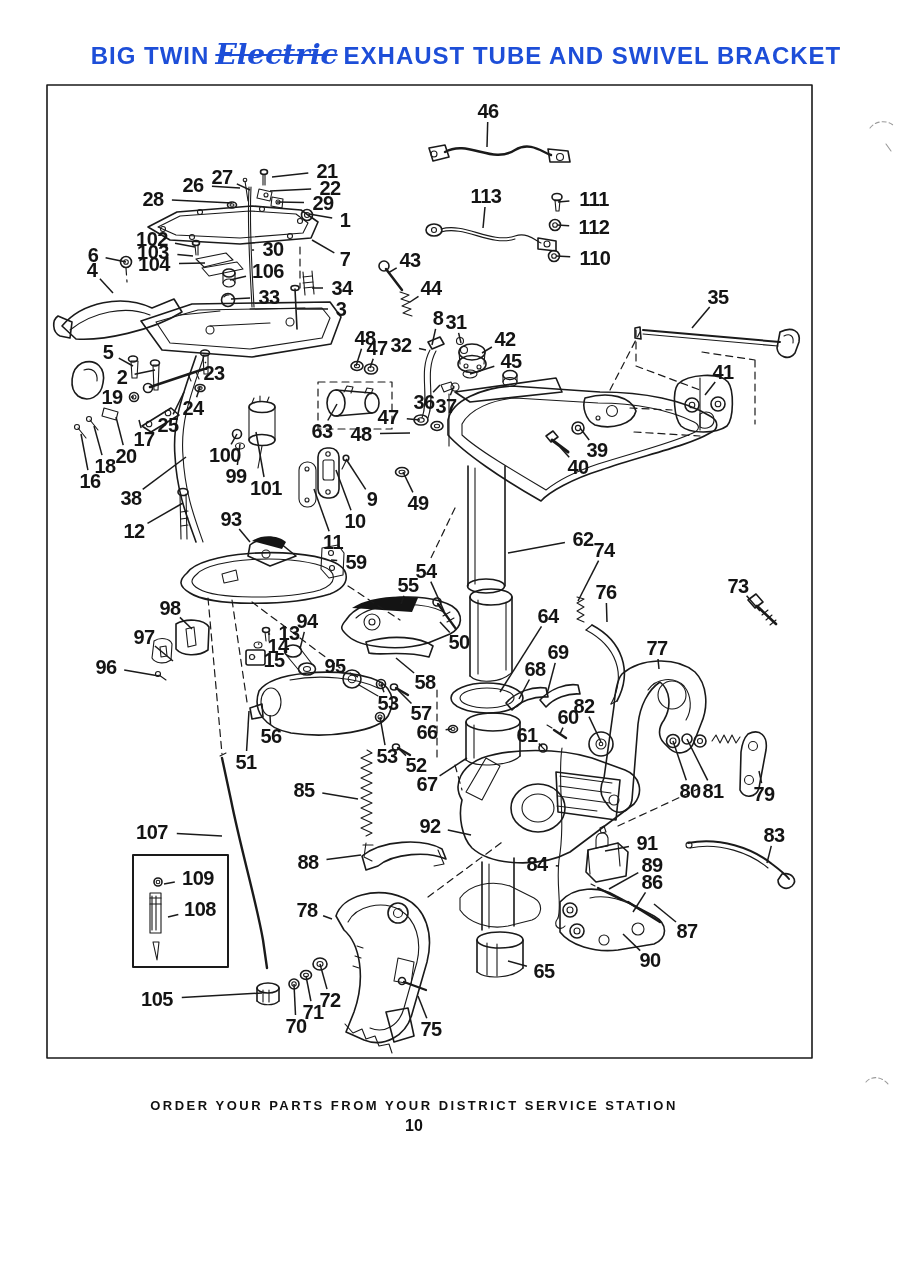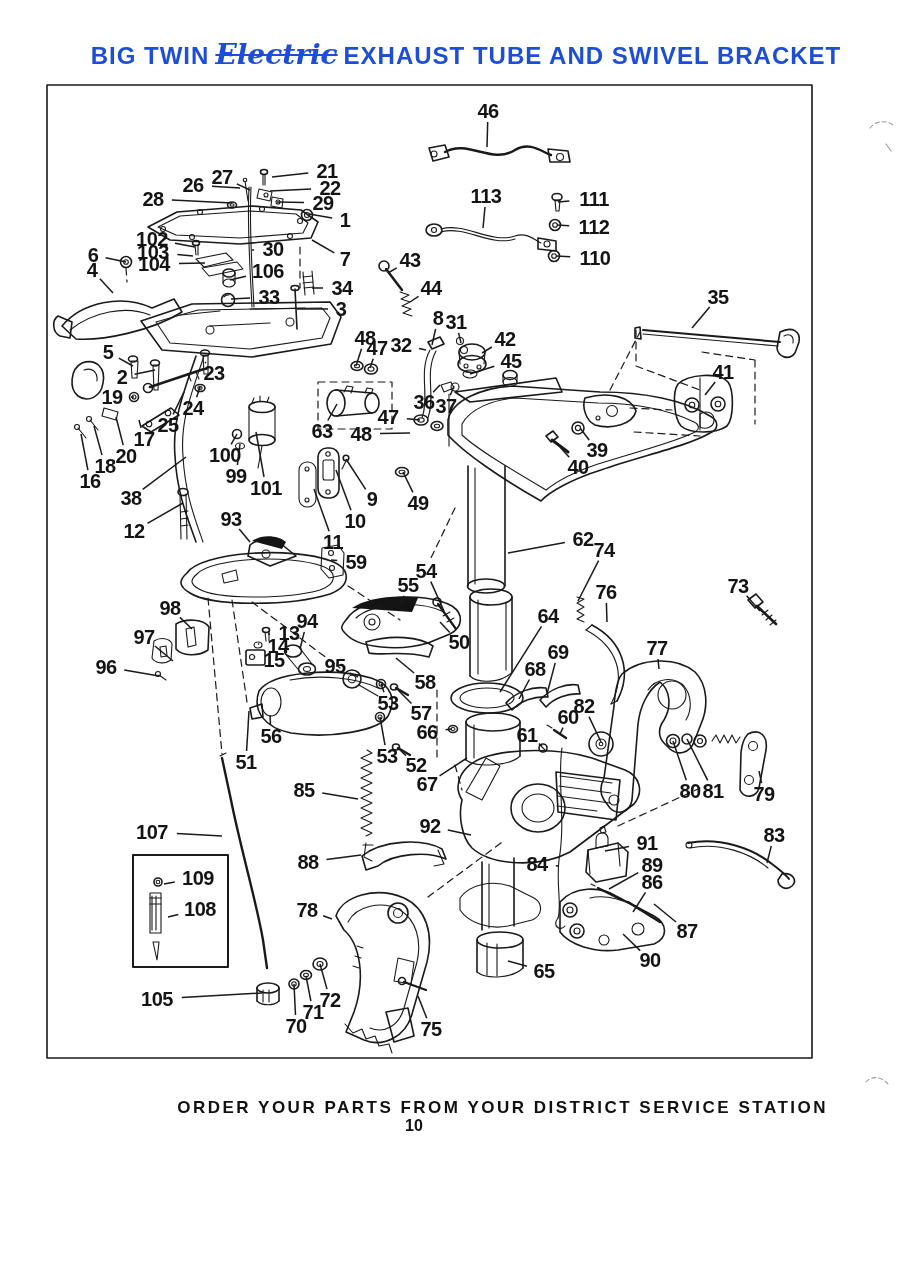--- a/index.html
+++ b/index.html
@@ -2,22 +2,22 @@
 <html><head>
 <meta charset="utf-8">
 <style>
   html,body{margin:0;padding:0;background:#e8e8e8;}
   .page{position:relative;width:907px;height:1283px;background:#ffffff;overflow:hidden;
         font-family:"Liberation Sans",sans-serif;}
   .title{position:absolute;left:0;top:38px;width:868px;text-align:center;white-space:nowrap;
          font-weight:bold;font-size:24px;letter-spacing:1px;color:#1d4ed8;margin-left:32px;}
   .title .script{font-family:"DejaVu Serif",serif;font-style:italic;font-size:28px;
          text-decoration:line-through;letter-spacing:0;padding:0 6px;}
-  .footer-line{position:absolute;left:0;top:1098px;width:828px;text-align:right;
-         font-weight:bold;font-size:17px;letter-spacing:2.5px;color:#111;white-space:nowrap;}
+  .footer-line{position:absolute;left:0;top:1098px;width:828px;text-align:center;
+         font-weight:bold;font-size:13px;letter-spacing:2.5px;color:#111;white-space:nowrap;}
   .page-num{position:absolute;left:0;top:1117px;width:828px;text-align:center;
          font-weight:bold;font-size:16px;color:#111;}
   svg{position:absolute;left:0;top:0;}
   .art{stroke:#1a1a1a;stroke-width:1.6;fill:none;stroke-linecap:round;stroke-linejoin:round;}
   .thin{stroke-width:1.1;}
   .thick{stroke-width:2.4;}
   .blk{fill:#141414;stroke:none;}
   .dash{stroke:#1a1a1a;stroke-width:1.2;fill:none;stroke-dasharray:7 5;}
   .gray{stroke:#9a9a9a;}
   .callout{font-family:"Liberation Sans",sans-serif;font-weight:bold;font-size:20px;

